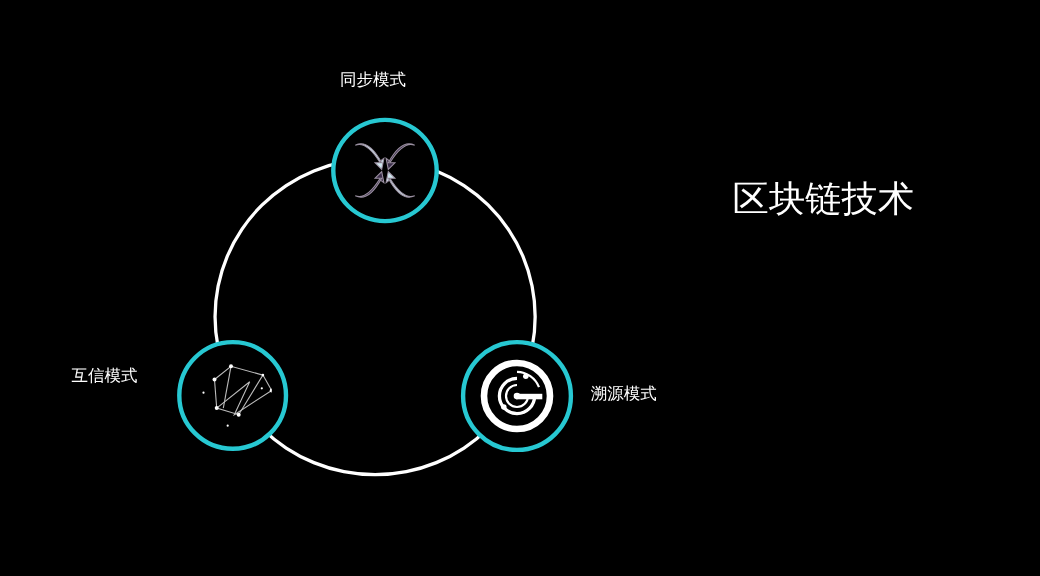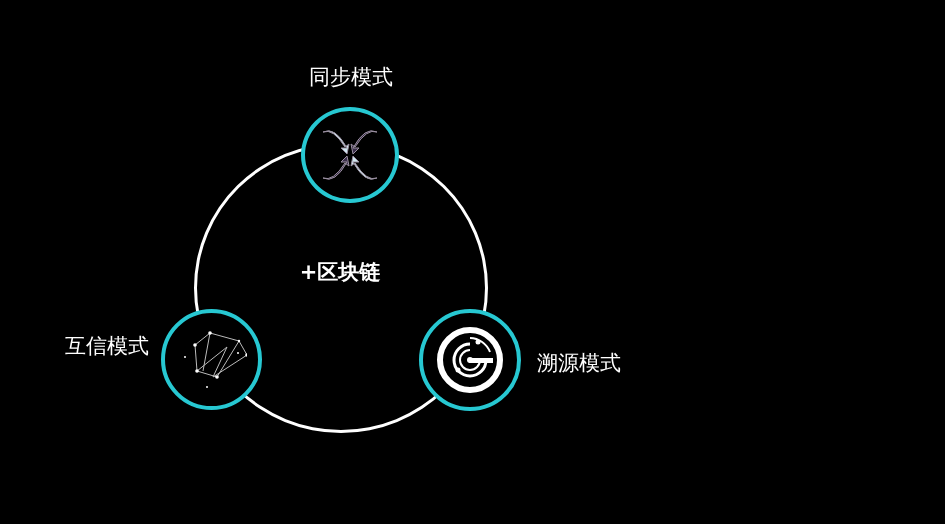--- a/index.html
+++ b/index.html
@@ -5,37 +5,36 @@
   html,body{margin:0;padding:0;}
   body{width:945px;height:524px;background:#000;position:relative;overflow:hidden;
        font-family:"DejaVu Sans","Liberation Sans",sans-serif;color:#fff;}
   .ring{position:absolute;border-radius:50%;box-sizing:border-box;}
   #main-ring{left:194px;top:143px;width:294px;height:290px;border:3px solid #fff;}
   .node{position:absolute;border-radius:50%;box-sizing:border-box;background:#000;
         border:4px solid #27c8d2;display:flex;align-items:center;justify-content:center;}
   #node-sync{left:301px;top:107px;width:98px;height:96px;}
   #node-trust{left:161px;top:309px;width:101px;height:101px;}
   #node-trace{left:419px;top:309px;width:102px;height:102px;}
-  .label{position:absolute;font-size:21px;color:#fff;white-space:nowrap;}
+  .label{position:absolute;font-size:15px;color:#fff;white-space:nowrap;}
   #label-sync{left:309px;top:63px;}
   #label-trust{left:65px;top:332px;}
   #label-trace{left:537px;top:349px;}
   #center-text{position:absolute;left:280px;top:256px;width:120px;text-align:center;
                font-size:21px;font-weight:bold;line-height:32px;}
   #title{position:absolute;left:666px;top:158px;font-size:33px;line-height:46px;color:#fff;}
 </style>
 </head>
 <body>
 
 <div>
 
   <div id="main-ring" class="ring"></div>
 
   <div id="center-text">
-    <div>+区块链</div>
   </div>
 
   <div id="label-sync" class="label">同步模式</div>
   <div id="node-sync" class="node">
     <svg width="70" height="70" viewBox="0 0 70 70">
       <g stroke="#9a8fa0" stroke-width="1">
         <path d="M8 12 Q20 6 32 28 L26 28 L32 34 L34 24 L30 27 Q18 8 8 12Z" fill="#cfe6ee"></path>
         <path d="M62 12 Q50 6 38 28 L44 28 L38 34 L36 24 L40 27 Q52 8 62 12Z" fill="#3b2e4a"></path>
         <path d="M8 58 Q20 64 32 42 L26 42 L32 36 L34 46 L30 43 Q18 62 8 58Z" fill="#3b2e4a"></path>
         <path d="M62 58 Q50 64 38 42 L44 42 L38 36 L36 46 L40 43 Q52 62 62 58Z" fill="#cfe6ee"></path>
@@ -74,14 +73,15 @@
       <path d="M38 28 A10 10 0 1 0 48 38" fill="none" stroke="#ffffff" stroke-width="2"></path>
       <path d="M38 16 A22 22 0 0 1 58 30" fill="none" stroke="#ffffff" stroke-width="2"></path>
       <rect x="37" y="36" width="24" height="5" fill="#ffffff"></rect>
       <circle cx="38" cy="38" r="3" fill="#ffffff"></circle>
       <circle cx="46" cy="20" r="2.5" fill="#ffffff"></circle>
       <circle cx="26" cy="48" r="2.5" fill="#ffffff"></circle>
     </svg>
   </div>
 
   <div id="title">
+    <div>区块链技术</div>
   </div>
 </div>
 
 </body></html>

